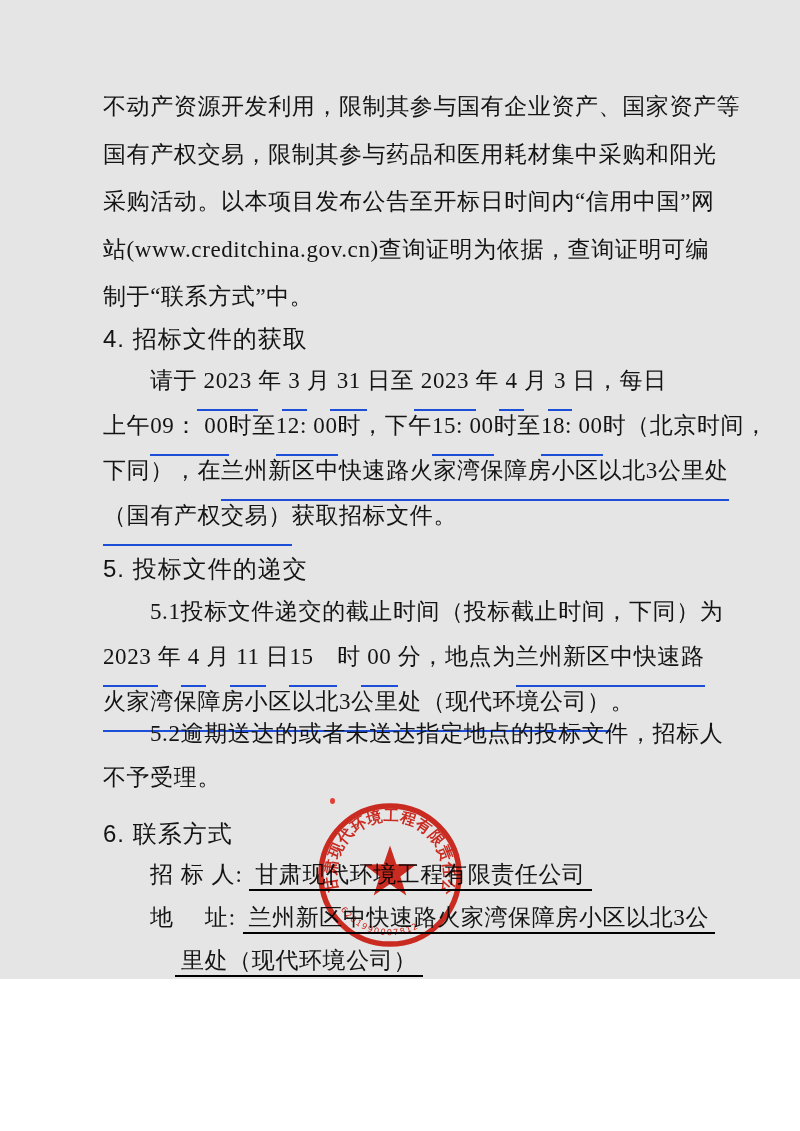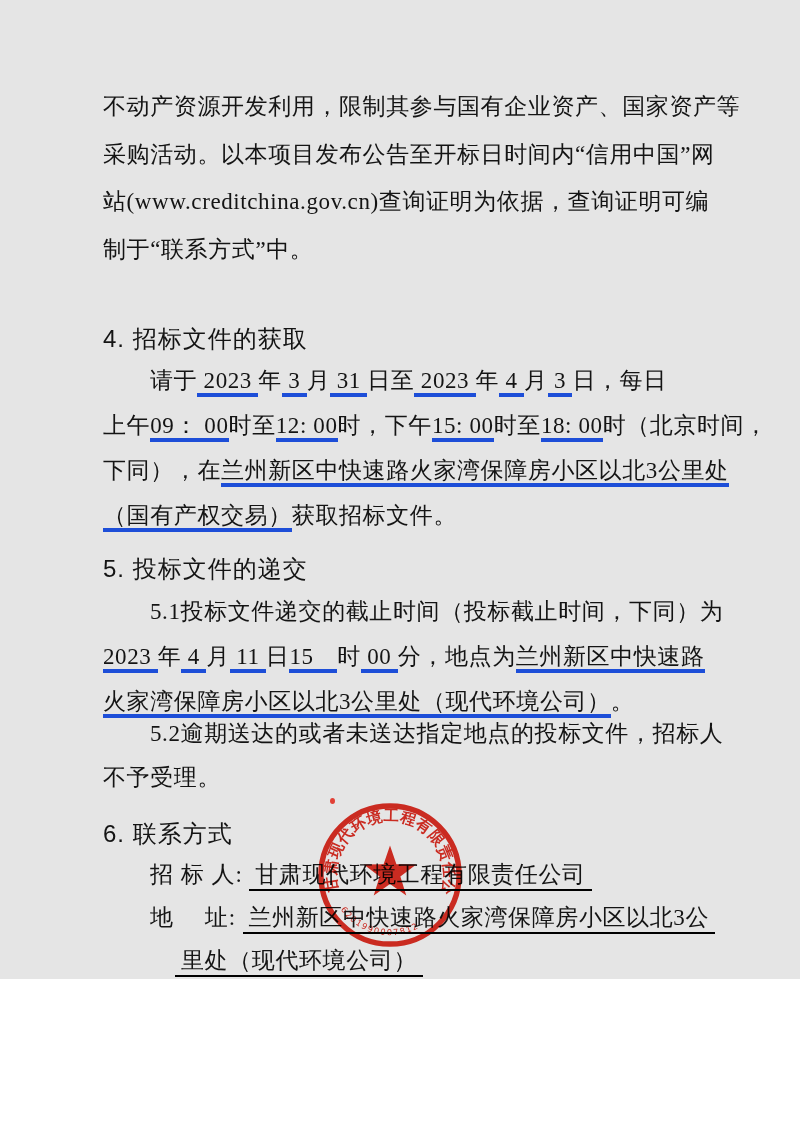--- a/index.html
+++ b/index.html
@@ -9,21 +9,21 @@
   }
   .block { position:absolute; left:103px; width:640px; }
   .bodyline { font-size:23px; letter-spacing:0.6px; line-height:47.5px; white-space:nowrap; }
   .sec .bodyline { line-height:45px; }
   .tight .bodyline { line-height:44px; }
   .indent { padding-left:47px; }
   .heading {
     font-family:"Liberation Sans", sans-serif; font-weight:400;
     font-size:24px; line-height:40px; letter-spacing:1px; white-space:nowrap;
   }
-  .ul { border-bottom:4px solid #1d4ed8; padding-bottom:0; }
+  .ul { border-bottom:2px solid #1d4ed8; padding-bottom:16px; }
   .contact-row { font-size:23px; line-height:43px; padding-left:47px; white-space:nowrap; letter-spacing:0.6px; }
   .contact-label { letter-spacing:1px; }
   .val-ul { border-bottom:2px solid #000; padding-bottom:2px; padding-left:6px; padding-right:6px; }
   .addr2 { padding-left:72px; }
   .post-ul {
     display:inline-block; width:300px; text-align:right;
     border-bottom:2px solid #000; height:36px; line-height:36px; margin-left:8px;
   }
   .stamp {
     position:absolute; left:316px; top:801px; width:148px; height:148px;
@@ -36,20 +36,21 @@
   .seal-company { font-family:"Liberation Serif", serif; font-weight:700; }
   .seal-serial { font-family:"DejaVu Sans", sans-serif; }
 </style>
 </head>
 <body>
 
 <div class="page">
 
   <div class="block" style="top:83px;">
     <div class="bodyline">不动产资源开发利用，限制其参与国有企业资产、国家资产等</div>
+    <div class="bodyline">国有产权交易，限制其参与药品和医用耗材集中采购和阳光</div>
     <div class="bodyline">采购活动。以本项目发布公告至开标日时间内“信用中国”网</div>
     <div class="bodyline">站(www.creditchina.gov.cn)查询证明为依据，查询证明可编</div>
     <div class="bodyline">制于“联系方式”中。</div>
   </div>
 
   <div class="block heading" style="top:319px;">4. 招标文件的获取</div>
   <div class="block sec" style="top:358px;">
     <div class="bodyline indent"><span>请于</span><span class="ul"> 2023 </span><span>年</span><span class="ul"> 3 </span><span>月</span><span class="ul"> 31 </span><span>日至</span><span class="ul"> 2023 </span><span>年</span><span class="ul"> 4 </span><span>月</span><span class="ul"> 3 </span><span>日，每日</span></div>
     <div class="bodyline"><span>上午</span><span class="ul">09：  00</span><span>时至</span><span class="ul">12: 00</span><span>时，下午</span><span class="ul">15: 00</span><span>时至</span><span class="ul">18: 00</span><span>时（北京时间，</span></div>
     <div class="bodyline"><span>下同），在</span><span class="ul">兰州新区中快速路火家湾保障房小区以北3公里处</span></div>

